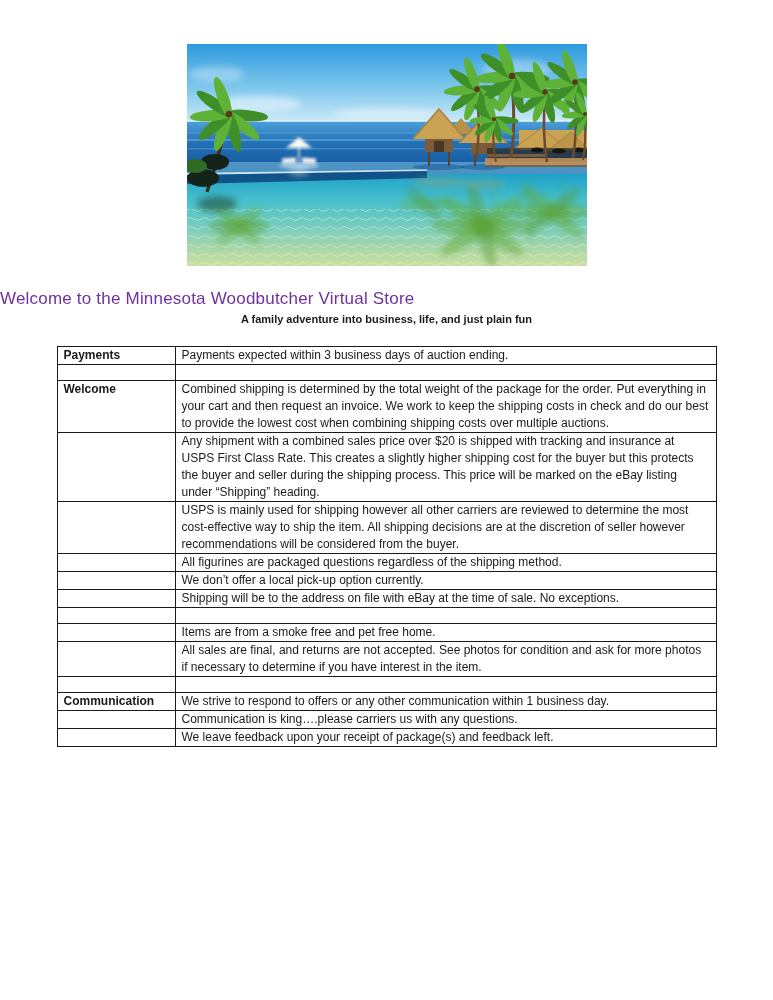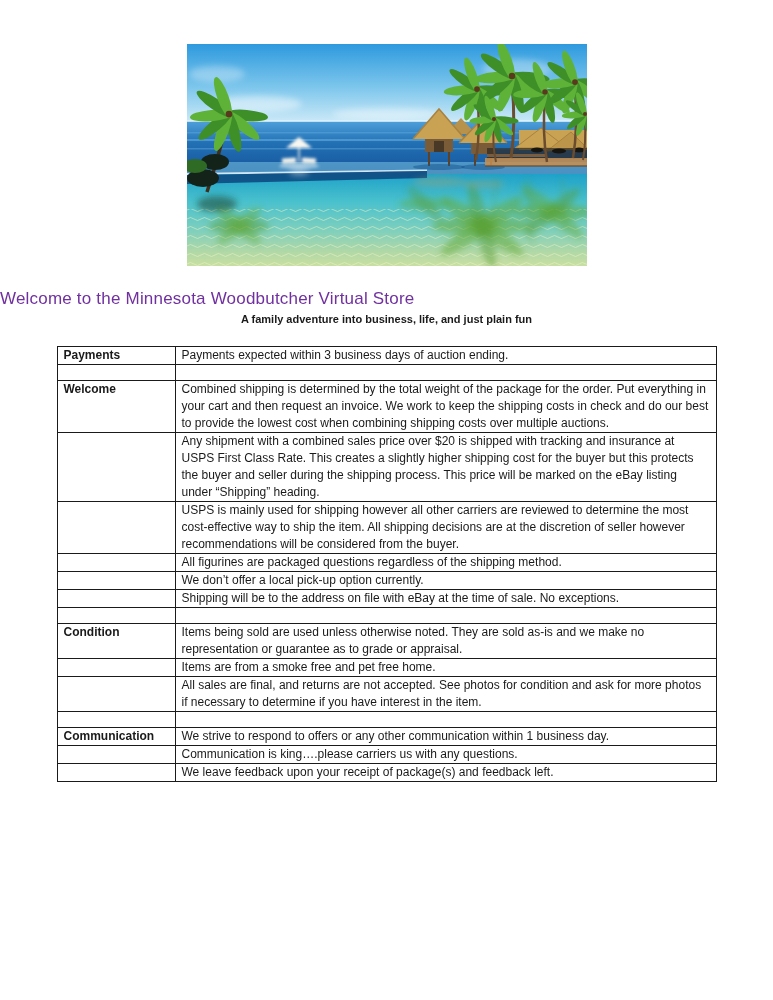--- a/index.html
+++ b/index.html
@@ -241,24 +241,20 @@
         </tr>
         <tr>
           <td class="label-cell"></td>
           <td class="text-cell">Shipping will be to the address on file with eBay at the time of sale.  No exceptions.</td>
         </tr>
         <tr class="spacer">
           <td class="label-cell"></td>
           <td class="text-cell"></td>
         </tr>
         <tr>
-          <td class="label-cell">Condition</td>
-          <td class="text-cell">Items being sold are used unless otherwise noted.  They are sold as-is and we make no representation or guarantee as to grade or appraisal.</td>
-        </tr>
-        <tr>
           <td class="label-cell"></td>
           <td class="text-cell">Items are from a smoke free and pet free home.</td>
         </tr>
         <tr>
           <td class="label-cell"></td>
           <td class="text-cell">All sales are final, and returns are not accepted. See photos for condition and ask for more photos if necessary to determine if you have interest in the item.</td>
         </tr>
         <tr class="spacer">
           <td class="label-cell"></td>
           <td class="text-cell"></td>

